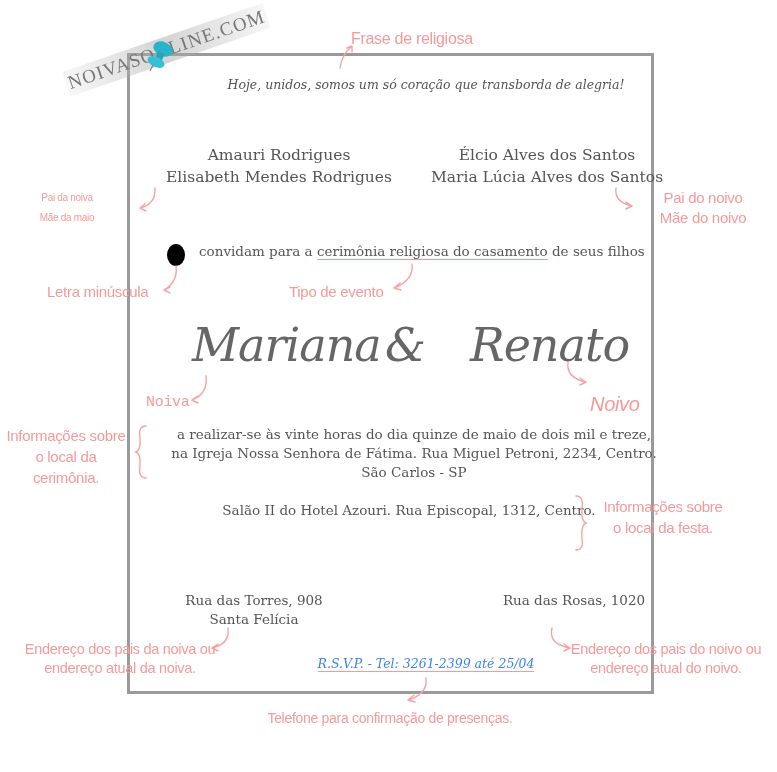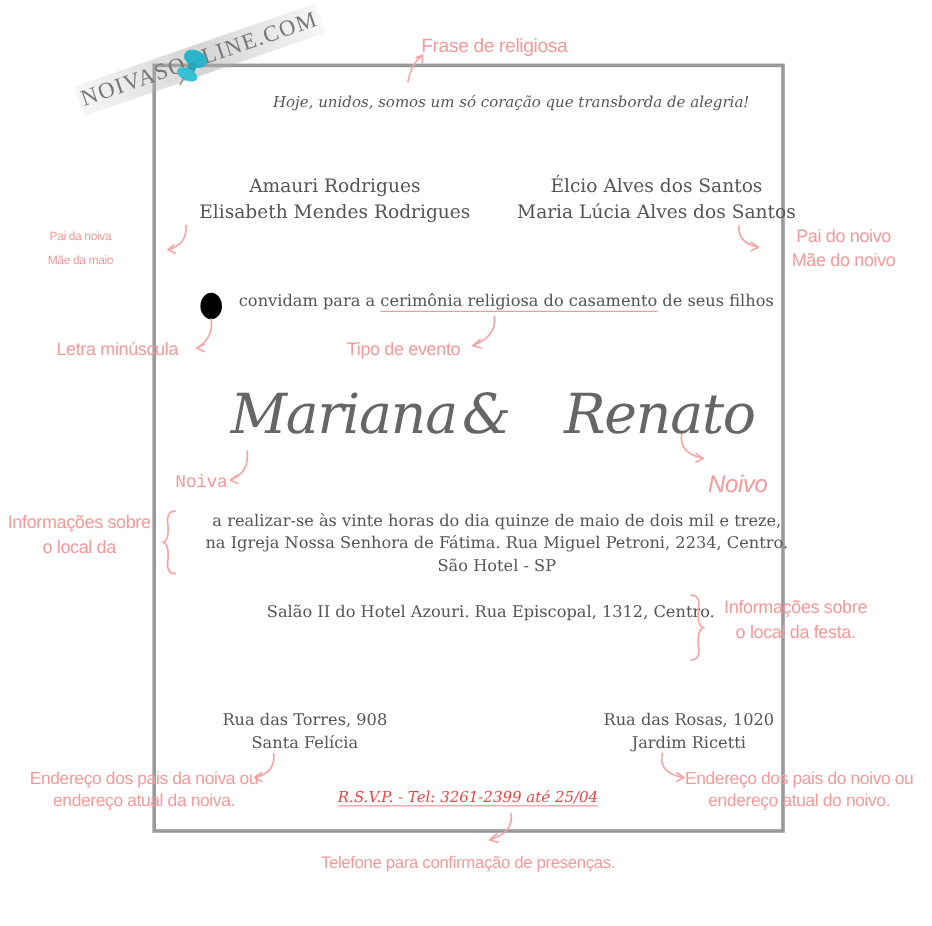--- a/index.html
+++ b/index.html
@@ -10,21 +10,21 @@
     border: 3px solid #9a9a9a; box-sizing: content-box;
   }
   .serif { font-family: "DejaVu Serif", "Liberation Serif", serif; color: #555; margin-left: 24px; }
   .note { font-family: "Liberation Sans", "DejaVu Sans", sans-serif; color: #f49a9a; font-stretch: condensed; letter-spacing: -0.3px; }
   .c { text-align: center; }
   .opening { font-family: "DejaVu Serif", serif; font-style: italic; font-size: 12.5px; color: #555; }
   .parents { font-size: 15.5px; line-height: 22px; }
   .invite { font-size: 13.5px; }
   .script { font-family: "DejaVu Serif", "Liberation Serif", serif; font-style: italic; color: #666; font-size: 46px; letter-spacing: -1px; }
   .body-text { font-size: 13.5px; line-height: 19px; }
-  .rsvp { font-family: "DejaVu Serif", serif; font-style: italic; font-size: 12.5px; color: #ef4444; }
+  .rsvp { font-family: "DejaVu Serif", serif; font-style: italic; font-size: 12.5px; color: #3b82f6; margin-left: 36px; }
   .ul-pink { border-bottom: 1.5px solid #f49a9a; }
   svg.arrow { position: absolute; overflow: visible; }
   svg.arrow path { fill: none; stroke: #f7a3a3; stroke-width: 1.4; stroke-linecap: round; }
   .watermark {
     position: absolute; left: 62px; top: 72px; width: 212px; height: 26px;
     transform: rotate(-19deg); transform-origin: left top;
     background: linear-gradient(90deg, rgba(200,200,200,0.15), rgba(170,170,170,0.5) 50%, rgba(200,200,200,0.15));
     font-family: "Liberation Serif", serif; font-size: 19px; color: #777; letter-spacing: 1.2px;
     line-height: 26px; text-align: center; white-space: nowrap;
   }
@@ -97,48 +97,48 @@
   </svg>
 <div class="abs note" style="left:146px;top:394px;font-size:15px;font-family:Liberation Mono, monospace;">Noiva</div>
 <svg class="arrow" style="left:562px;top:360px;width:28px;height:28px;">
     <path d="M6 2 Q4 18 24 22 M24 22 L18 18 M24 22 L18 25"></path>
   </svg>
 <div class="abs note" style="left:590px;top:393px;font-size:20px;font-style:italic;">Noivo</div>
 
 <div class="abs note c" style="left:2px;top:425px;width:128px;font-size:15px;line-height:21px;">
   <div>Informações sobre</div>
   <div>o local da</div>
+  <div>cerimônia.</div>
 </div>
 <svg class="arrow" style="left:134px;top:424px;width:14px;height:56px;">
     <path d="M12 2 Q4 2 6 14 Q7 26 2 28 Q7 30 6 42 Q4 54 12 54"></path>
   </svg>
 <div class="abs serif body-text c" style="left:130px;top:425px;width:520px;">
   <div>a realizar-se às vinte horas do dia quinze de maio de dois mil e treze,</div>
   <div>na Igreja Nossa Senhora de Fátima. Rua Miguel Petroni, 2234, Centro.</div>
-  <div>São Hotel - SP</div>
+  <div>São Carlos - SP</div>
 </div>
 
 <div class="abs serif body-text c" style="left:180px;top:501px;width:410px;">
   <div>Salão II do Hotel Azouri. Rua Episcopal, 1312, Centro.</div>
 </div>
 <svg class="arrow" style="left:574px;top:494px;width:14px;height:58px;">
     <path d="M2 2 Q10 2 8 14 Q7 27 12 29 Q7 31 8 44 Q10 56 2 56"></path>
   </svg>
 <div class="abs note c" style="left:598px;top:496px;width:130px;font-size:15px;line-height:21px;">
   <div>Informações sobre</div>
   <div>o local da festa.</div>
 </div>
 
 <div class="abs serif body-text c" style="left:140px;top:591px;width:180px;">
   <div>Rua das Torres, 908</div>
   <div>Santa Felícia</div>
 </div>
 <div class="abs serif body-text c" style="left:460px;top:591px;width:180px;">
   <div>Rua das Rosas, 1020</div>
-  <div>Jardim Ricetti</div>
 </div>
 
 <svg class="arrow" style="left:208px;top:626px;width:24px;height:28px;">
     <path d="M20 2 Q22 18 4 22 M4 22 L10 18 M4 22 L10 25"></path>
   </svg>
 <div class="abs note c" style="left:20px;top:640px;width:200px;font-size:14.5px;line-height:19px;">
   <div>Endereço dos pais da noiva ou</div>
   <div>endereço atual da noiva.</div>
 </div>
 <svg class="arrow" style="left:546px;top:626px;width:28px;height:28px;">

